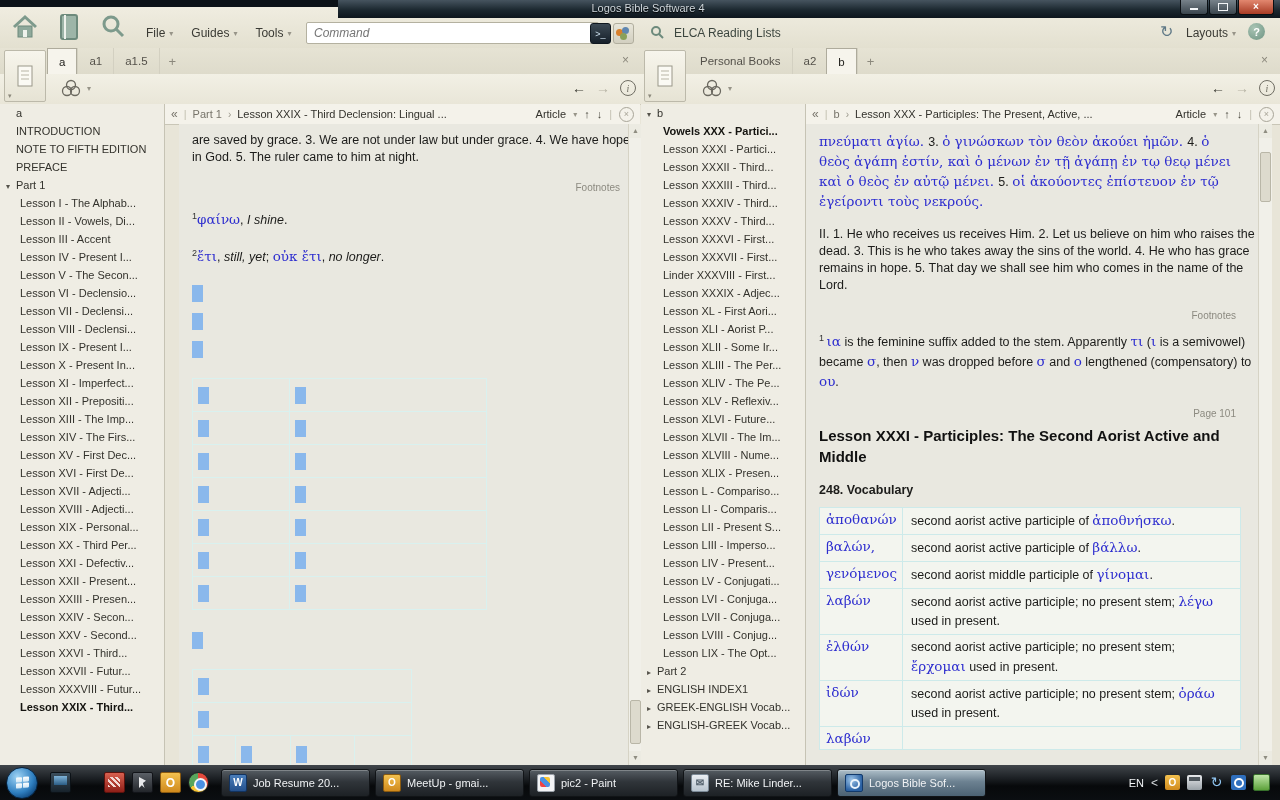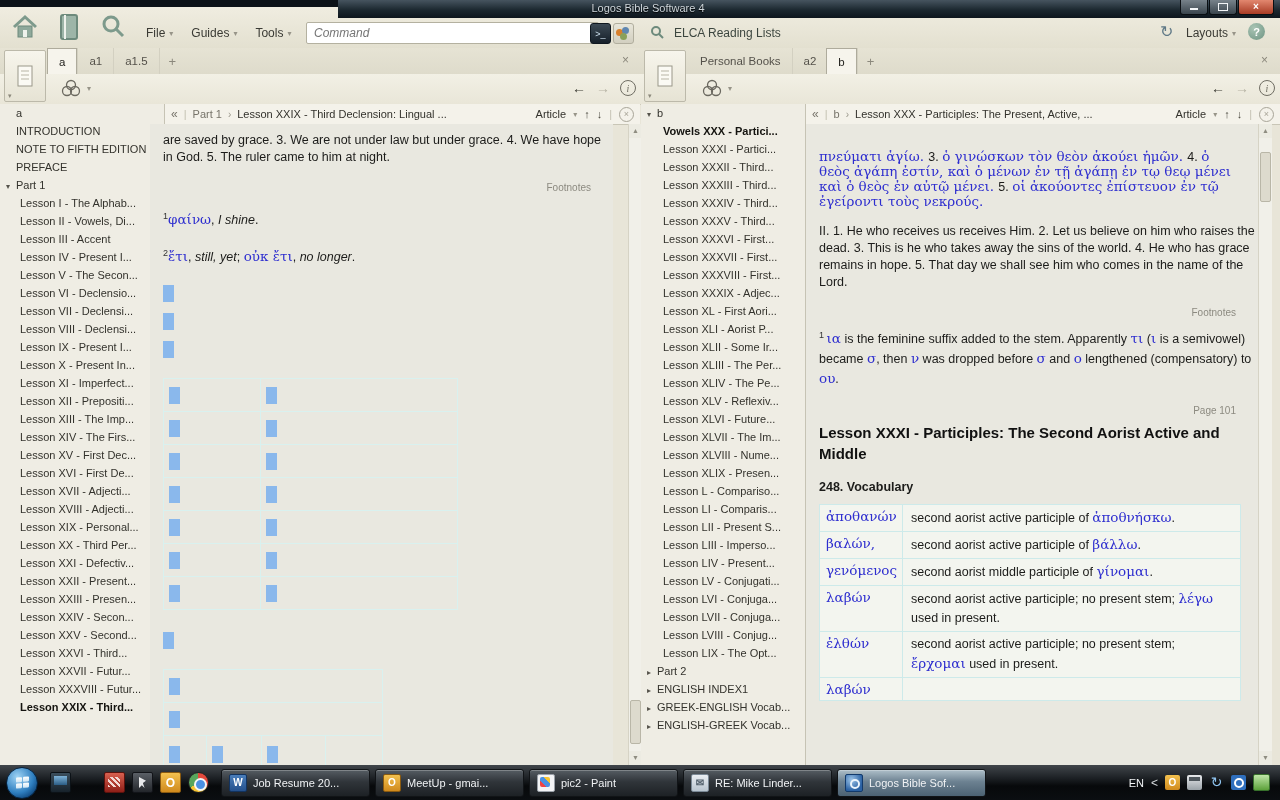--- a/index.html
+++ b/index.html
@@ -84,21 +84,21 @@
   
   .content{position:absolute;top:124px;bottom:35px;background:#e9e8e0;overflow:hidden;
            font-size:12.5px;color:#1c1c1a;}
   .content .inner{padding:8px 14px 0 13px;}
   .para{line-height:17px;}
   .fnlabel{text-align:right;color:#8c8a80;font-size:10px;margin-top:16px;padding-right:8px;}
   .fnote{margin-top:14px;line-height:19px;}
   .fnote sup{font-size:9px;color:#333;}
   .gk{font-family:"DejaVu Serif",serif;color:#2e2ecf;font-size:13.5px;}
   .it{font-style:italic;}
-  .greekpara{line-height:14px;margin-top:17px;}
+  .greekpara{line-height:19px;margin-top:0;}
   .ph{width:11px;height:17px;background:#8ab8ec;}
   .ph-squares{margin-top:18px;display:flex;flex-direction:column;gap:11px;}
   .ph-table{margin-top:20px;border:1px solid #d9f1ef;border-collapse:collapse;}
   .ph-row{display:flex;border-bottom:1px solid #d9f1ef;}
   .ph-row:last-child{border-bottom:none;}
   .ph-cell{border-right:1px solid #d9f1ef;display:flex;align-items:center;padding-left:5px;}
   .ph-cell:last-child{border-right:none;}
   .heading{font-size:15px;font-weight:bold;line-height:21px;color:#111;margin-top:6px;}
   .subhead{font-weight:bold;margin-top:16px;}
   .pagelabel{text-align:right;color:#8c8a80;font-size:10px;margin-top:16px;padding-right:8px;}
@@ -326,21 +326,21 @@
     <div class="sb-item ind-leaf"><span>Lesson XXII - Present...</span></div>
     <div class="sb-item ind-leaf"><span>Lesson XXIII - Presen...</span></div>
     <div class="sb-item ind-leaf"><span>Lesson XXIV - Secon...</span></div>
     <div class="sb-item ind-leaf"><span>Lesson XXV - Second...</span></div>
     <div class="sb-item ind-leaf"><span>Lesson XXVI - Third...</span></div>
     <div class="sb-item ind-leaf"><span>Lesson XXVII - Futur...</span></div>
     <div class="sb-item ind-leaf"><span>Lesson XXXVIII - Futur...</span></div>
     <div class="sb-item ind-leaf sel"><span>Lesson XXIX - Third...</span></div>
   </div>
 
-<div class="content" style="left:150px;width:463px">
+<div class="content" style="left:179px;width:463px">
   <div class="inner">
     <div class="para" style="width:448px">are saved by grace. 3. We are not under law but under grace. 4. We have hope in God. 5. The ruler came to him at night.</div>
     <div class="fnlabel">Footnotes</div>
     <div id="left-footnotes">
         <div class="fnote"><sup>1</sup><span class="gk">φαίνω</span><span>, </span><span class="it">I shine</span><span>.</span></div>
         <div class="fnote"><sup>2</sup><span class="gk">ἔτι</span><span>, </span><span class="it">still, yet</span><span>; </span><span class="gk">οὐκ ἔτι</span><span>, </span><span class="it">no longer</span><span>.</span></div>
       </div>
     <div id="left-placeholders">
         <div class="ph-squares">
           <div class="ph"></div>
@@ -492,21 +492,21 @@
 <div class="sidebar rp" style="left:641px;width:164px" id="right-sidebar">
     <div class="sb-item ind-branch"><span class="tri">▾</span><span>b</span></div>
     <div class="sb-item ind-leaf sel"><span>Vowels XXX - Partici...</span></div>
     <div class="sb-item ind-leaf"><span>Lesson XXXI - Partici...</span></div>
     <div class="sb-item ind-leaf"><span>Lesson XXXII - Third...</span></div>
     <div class="sb-item ind-leaf"><span>Lesson XXXIII - Third...</span></div>
     <div class="sb-item ind-leaf"><span>Lesson XXXIV - Third...</span></div>
     <div class="sb-item ind-leaf"><span>Lesson XXXV - Third...</span></div>
     <div class="sb-item ind-leaf"><span>Lesson XXXVI - First...</span></div>
     <div class="sb-item ind-leaf"><span>Lesson XXXVII - First...</span></div>
-    <div class="sb-item ind-leaf"><span>Lesson XXXVIII - First...</span></div>
+    <div class="sb-item ind-leaf"><span>Linder XXXVIII - First...</span></div>
     <div class="sb-item ind-leaf"><span>Lesson XXXIX - Adjec...</span></div>
     <div class="sb-item ind-leaf"><span>Lesson XL - First Aori...</span></div>
     <div class="sb-item ind-leaf"><span>Lesson XLI - Aorist P...</span></div>
     <div class="sb-item ind-leaf"><span>Lesson XLII - Some Ir...</span></div>
     <div class="sb-item ind-leaf"><span>Lesson XLIII - The Per...</span></div>
     <div class="sb-item ind-leaf"><span>Lesson XLIV - The Pe...</span></div>
     <div class="sb-item ind-leaf"><span>Lesson XLV - Reflexiv...</span></div>
     <div class="sb-item ind-leaf"><span>Lesson XLVI - Future...</span></div>
     <div class="sb-item ind-leaf"><span>Lesson XLVII - The Im...</span></div>
     <div class="sb-item ind-leaf"><span>Lesson XLVIII - Nume...</span></div>
@@ -551,20 +551,24 @@
         </div>
         <div class="vrow">
           <div class="vword gk">λαβών</div>
           <div class="vdef"><span>second aorist active participle; no present stem; </span><span class="gk">λέγω</span><span> used in present.</span></div>
         </div>
         <div class="vrow">
           <div class="vword gk">ἐλθών</div>
           <div class="vdef"><span>second aorist active participle; no present stem; </span><span class="gk">ἔρχομαι</span><span> used in present.</span></div>
         </div>
         <div class="vrow">
+          <div class="vword gk">ἰδών</div>
+          <div class="vdef"><span>second aorist active participle; no present stem; </span><span class="gk">ὁράω</span><span> used in present.</span></div>
+        </div>
+        <div class="vrow">
           <div class="vword gk">λαβών</div>
         </div>
       </div>
 
   </div>
 </div>
 <div class="vscroll" style="left:1258px">
   <div class="vs-arrow">▲</div>
   <div class="vs-thumb" style="top:28px;height:48px"></div>
   <div class="vs-arrow dn">▼</div>

